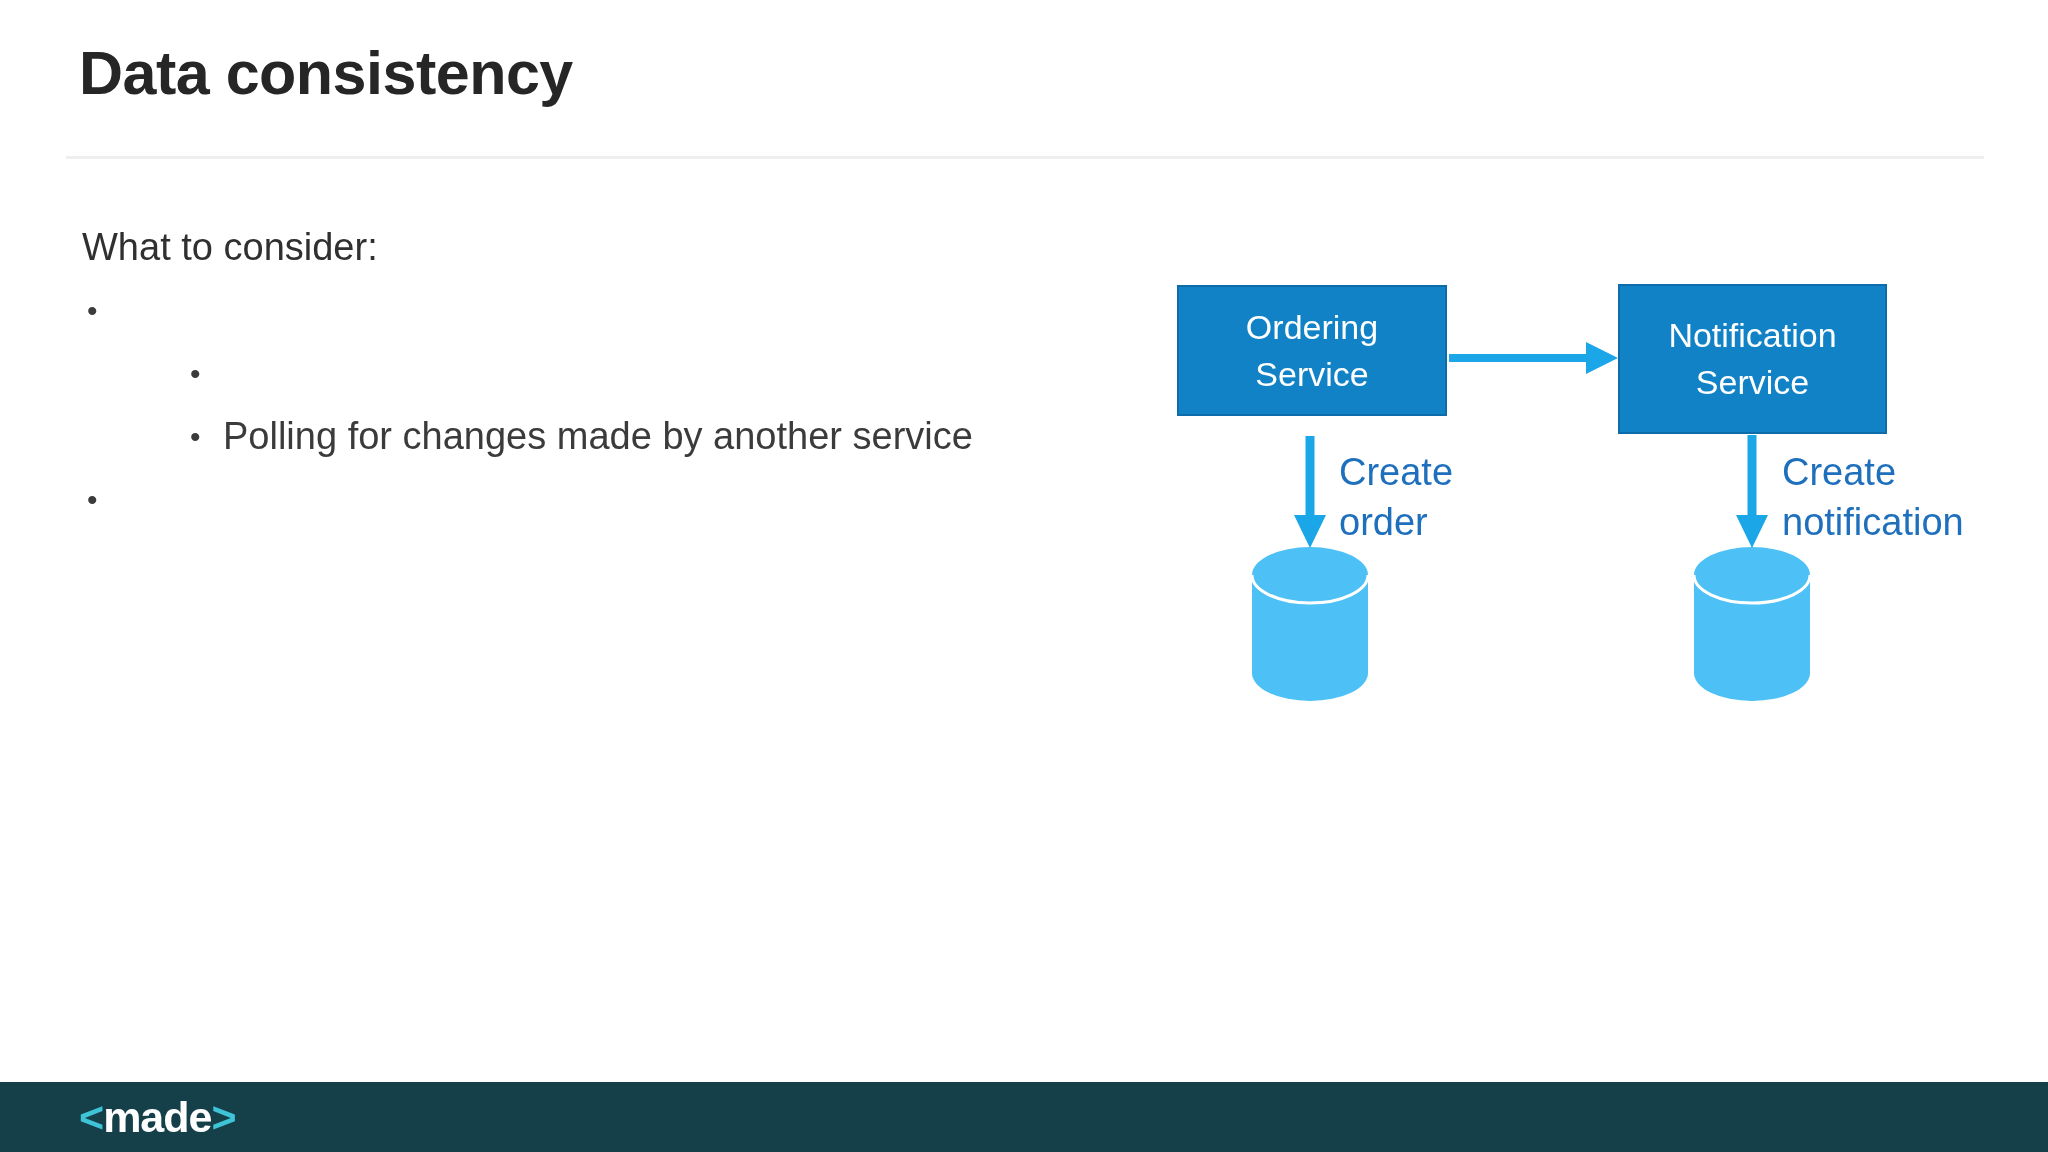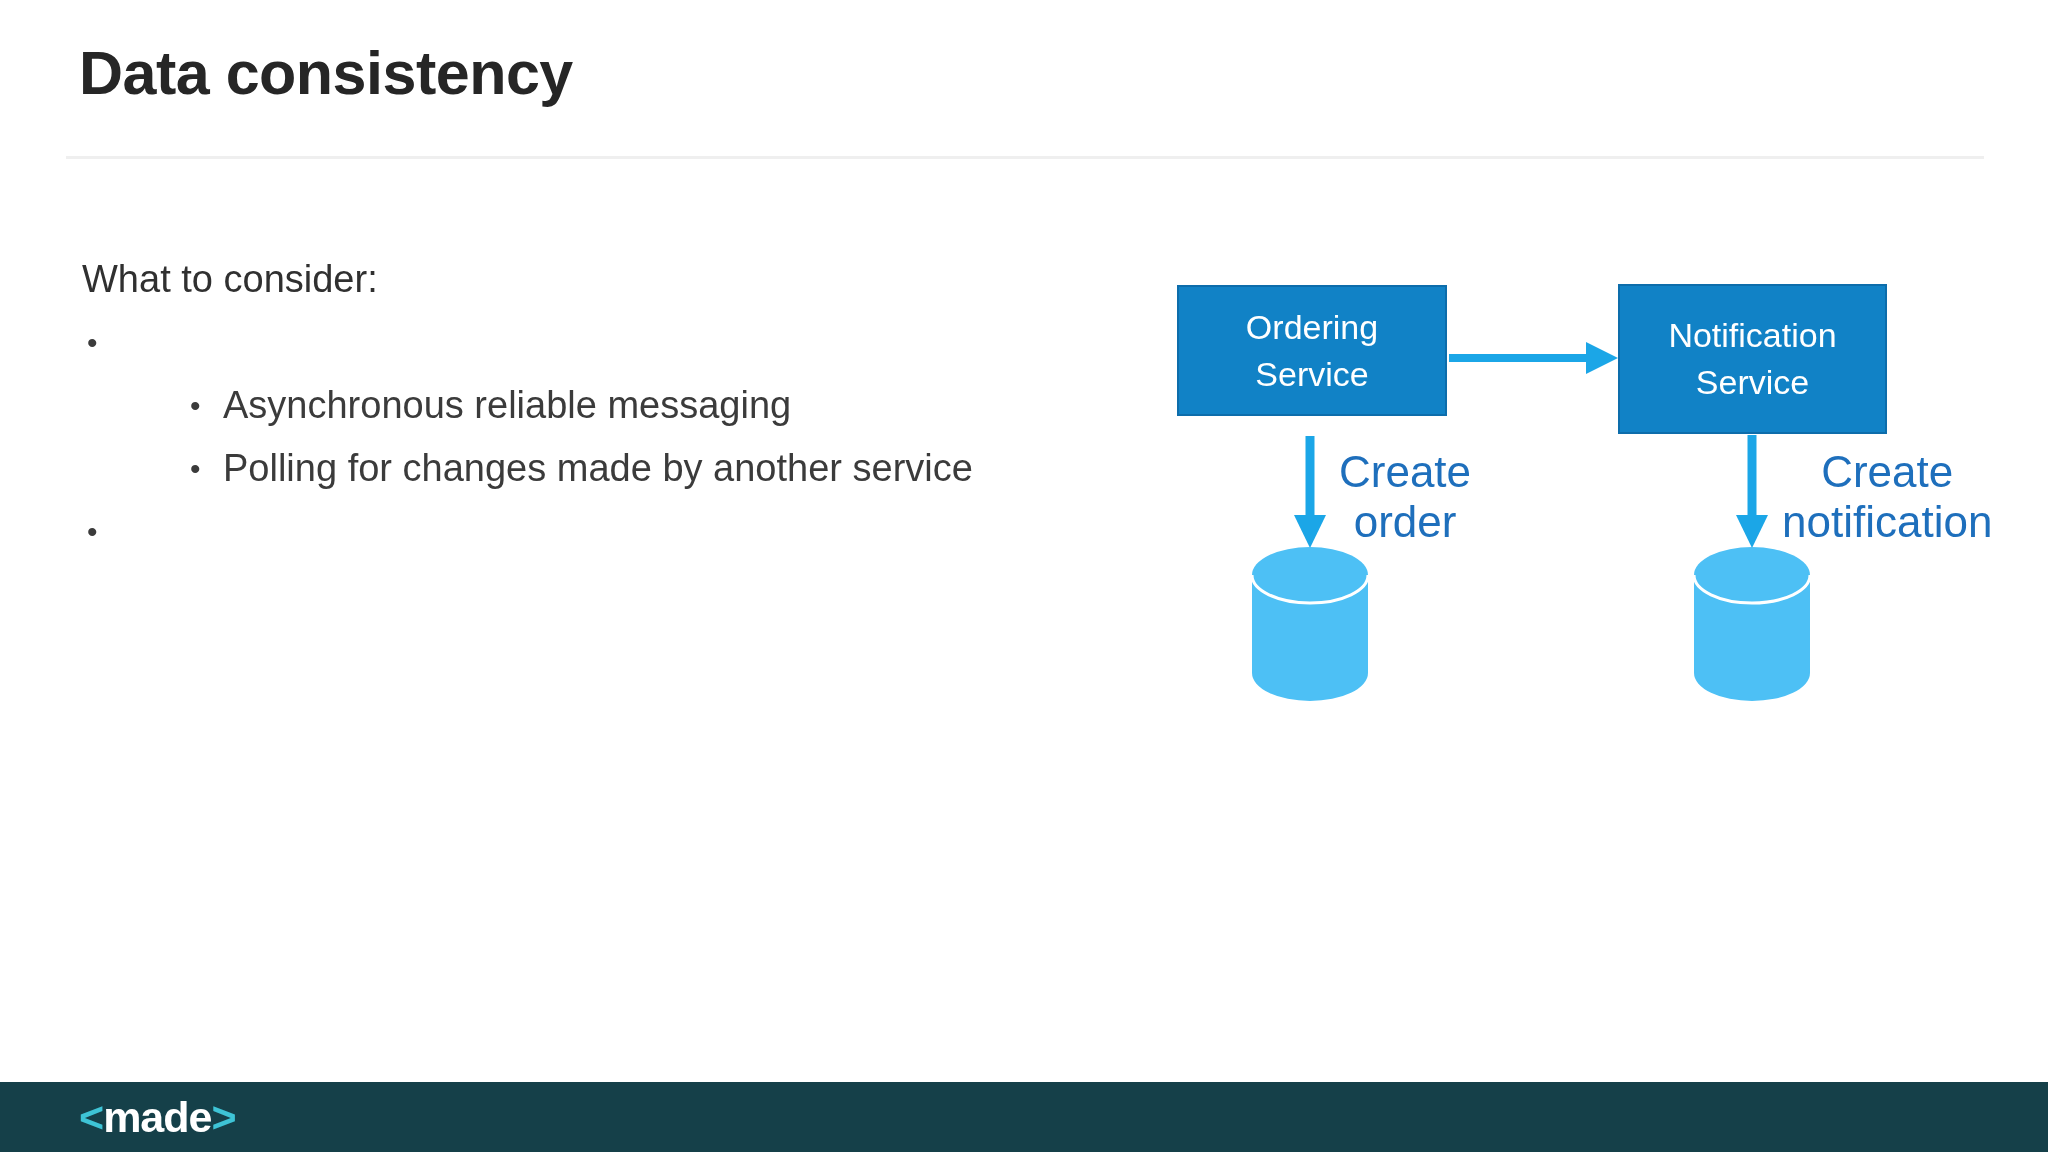--- a/index.html
+++ b/index.html
@@ -31,21 +31,21 @@
     top: 156px;
     width: 1918px;
     height: 3px;
     background: #efefef;
   }
 
   
   .content {
     position: absolute;
     left: 82px;
-    top: 248px;
+    top: 216px;
     font-size: 38px;
     color: #3b3b3b;
   }
   .content .line {
     height: 63px;
     display: flex;
     align-items: center;
     white-space: nowrap;
   }
   .content .heading { color: #303030; }
@@ -77,25 +77,24 @@
   #node-ordering     { left: 1177px; top: 285px; width: 270px; height: 131px; }
   #node-notification { left: 1618px; top: 284px; width: 269px; height: 150px; }
 
   .arrow-svg { position: absolute; display: block; }
   #arrow-horizontal { left: 1449px; top: 338px; }
   #arrow-down-left  { left: 1290px; top: 436px; }
   #arrow-down-right { left: 1732px; top: 435px; }
 
   .edge-label {
     position: absolute;
-    font-size: 44px;
+    font-size: 38px;
     line-height: 50px;
     color: #1e6fbc;
     white-space: pre-line;
-    text-align: center;
   }
   #label-create-order        { left: 1339px; top: 447px; }
   #label-create-notification { left: 1782px; top: 447px; }
 
   .db-svg { position: absolute; display: block; }
   #db-left  { left: 1250px; top: 545px; }
   #db-right { left: 1692px; top: 545px; }
 
   
   .footer {
@@ -128,21 +127,20 @@
   <div class="title">Data consistency</div>
   <div class="divider"></div>
 
   <div class="content">
     <div class="line heading">What to consider:</div>
     <div class="line l1">
       <span class="dot">•</span>
     </div>
     <div class="line l2">
       <span class="dot">•</span>
-      <span>Asynchronous reliable messaging</span>
     </div>
     <div class="line l2">
       <span class="dot">•</span>
       <span>Polling for changes made by another service</span>
     </div>
     <div class="line l1">
       <span class="dot">•</span>
     </div>
   </div>
 

